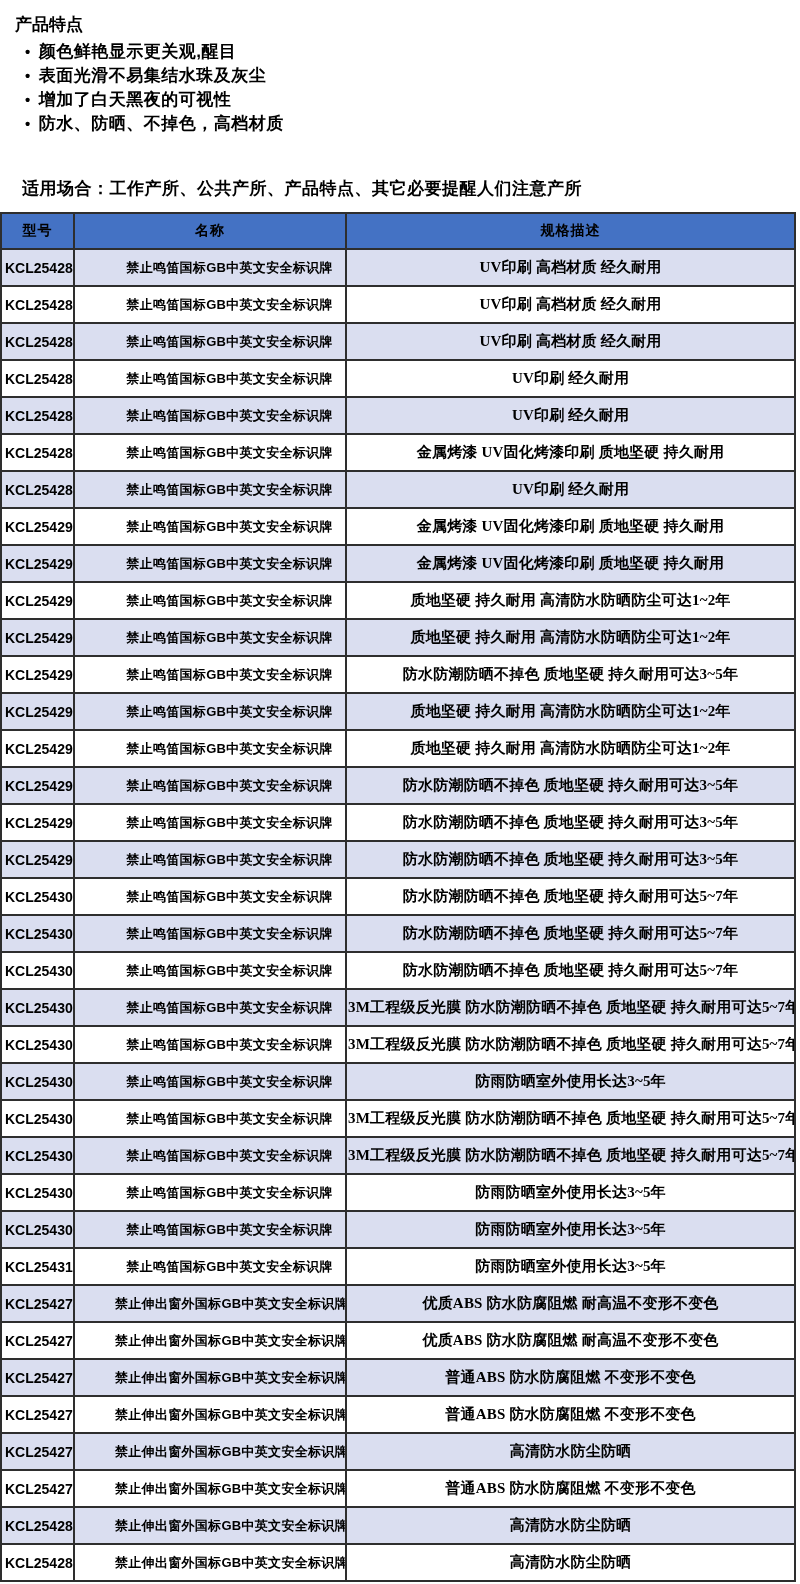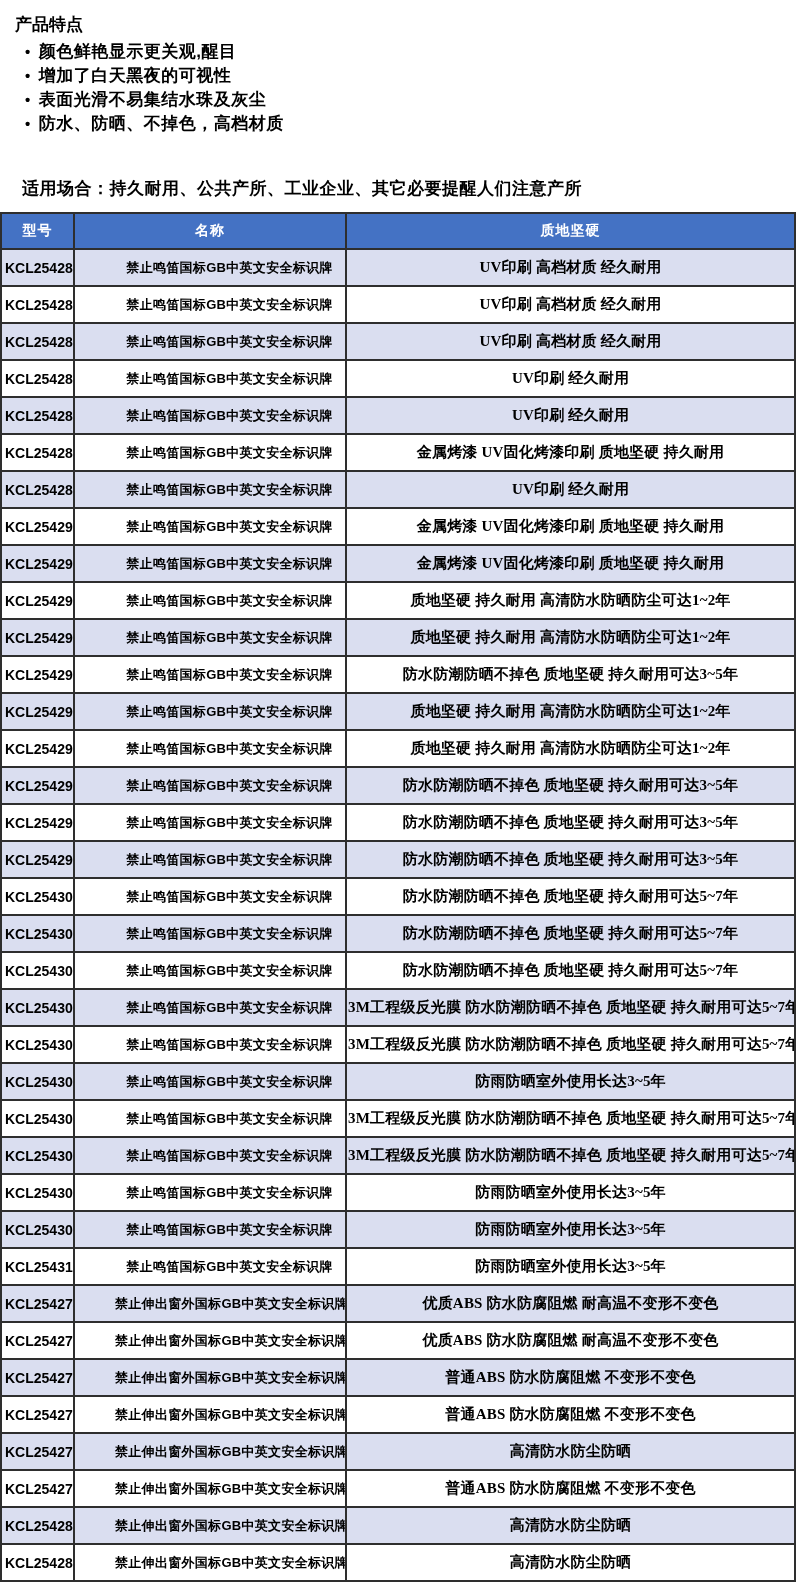--- a/index.html
+++ b/index.html
@@ -42,21 +42,21 @@
     border-collapse: collapse;
     table-layout: fixed;
   }
   table.spec-table th, table.spec-table td {
     border: 2px solid #2e2e2e;
     overflow: hidden;
     white-space: nowrap;
   }
   table.spec-table th {
     background: #4472C4;
-    color: #ffffff;
+    color: #000000;
     font-size: 14px;
     font-weight: bold;
     height: 32px;
     text-align: center;
     letter-spacing: 1px;
   }
   table.spec-table td {
     height: 33px;
     font-weight: bold;
     text-align: center;
@@ -77,38 +77,38 @@
 </style>
 </head>
 <body>
 
 <div class="page">
 
   <div class="features">
     <h1 class="features-title">产品特点</h1>
     <ul class="features-list" id="features-list">
         <li><span class="bullet-char">•</span><span>颜色鲜艳显示更关观,醒目</span></li>
+        <li><span class="bullet-char">•</span><span>表面光滑不易集结水珠及灰尘</span></li>
         <li><span class="bullet-char">•</span><span>增加了白天黑夜的可视性</span></li>
-        <li><span class="bullet-char">•</span><span>表面光滑不易集结水珠及灰尘</span></li>
         <li><span class="bullet-char">•</span><span>防水、防晒、不掉色，高档材质</span></li>
       </ul>
-    <p class="occasions">适用场合：持久耐用、公共产所、工业企业、其它必要提醒人们注意产所</p>
+    <p class="occasions">适用场合：工作产所、公共产所、产品特点、其它必要提醒人们注意产所</p>
   </div>
 
   <table class="spec-table">
     <colgroup>
       <col class="w-model">
         <col class="w-name">
         <col class="w-spec">
     </colgroup>
     <thead>
       <tr id="spec-table-header">
           <th>型号</th>
           <th>名称</th>
-          <th>质地坚硬</th>
+          <th>规格描述</th>
         </tr>
     </thead>
     <tbody id="spec-table-body">
         <tr class="alt">
           <td class="col-model">KCL254283</td>
           <td class="col-name">禁止鸣笛国标GB中英文安全标识牌</td>
           <td class="col-spec">UV印刷 高档材质 经久耐用</td>
         </tr>
         <tr>
           <td class="col-model">KCL254284</td>

